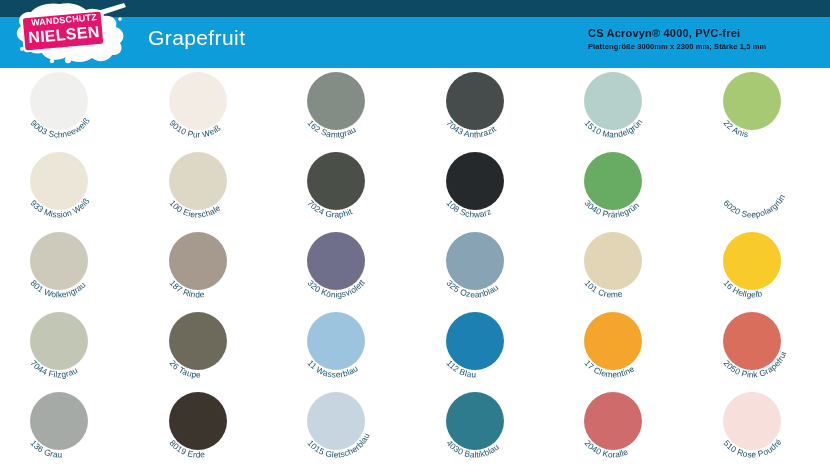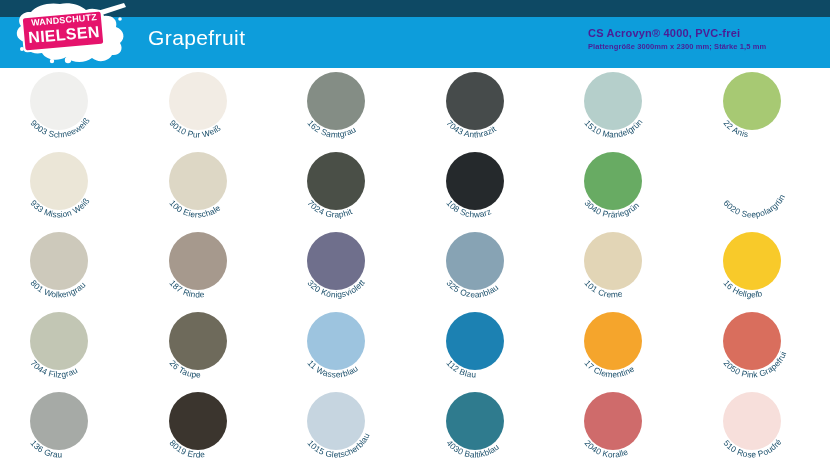--- a/index.html
+++ b/index.html
@@ -92,21 +92,21 @@
     top: 26px;
     color: #ffffff;
     font-size: 21px;
     font-weight: normal;
     letter-spacing: 0.4px;
   }
   .header-right {
     position: absolute;
     left: 588px;
     top: 26px;
-    color: #4c1d95;
+    color: #0f172a;
   }
   .header-right-title {
     font-size: 11px;
     font-weight: bold;
     letter-spacing: 0.2px;
     line-height: 14px;
   }
   .header-right-sub {
     font-size: 7.5px;
     font-weight: bold;

